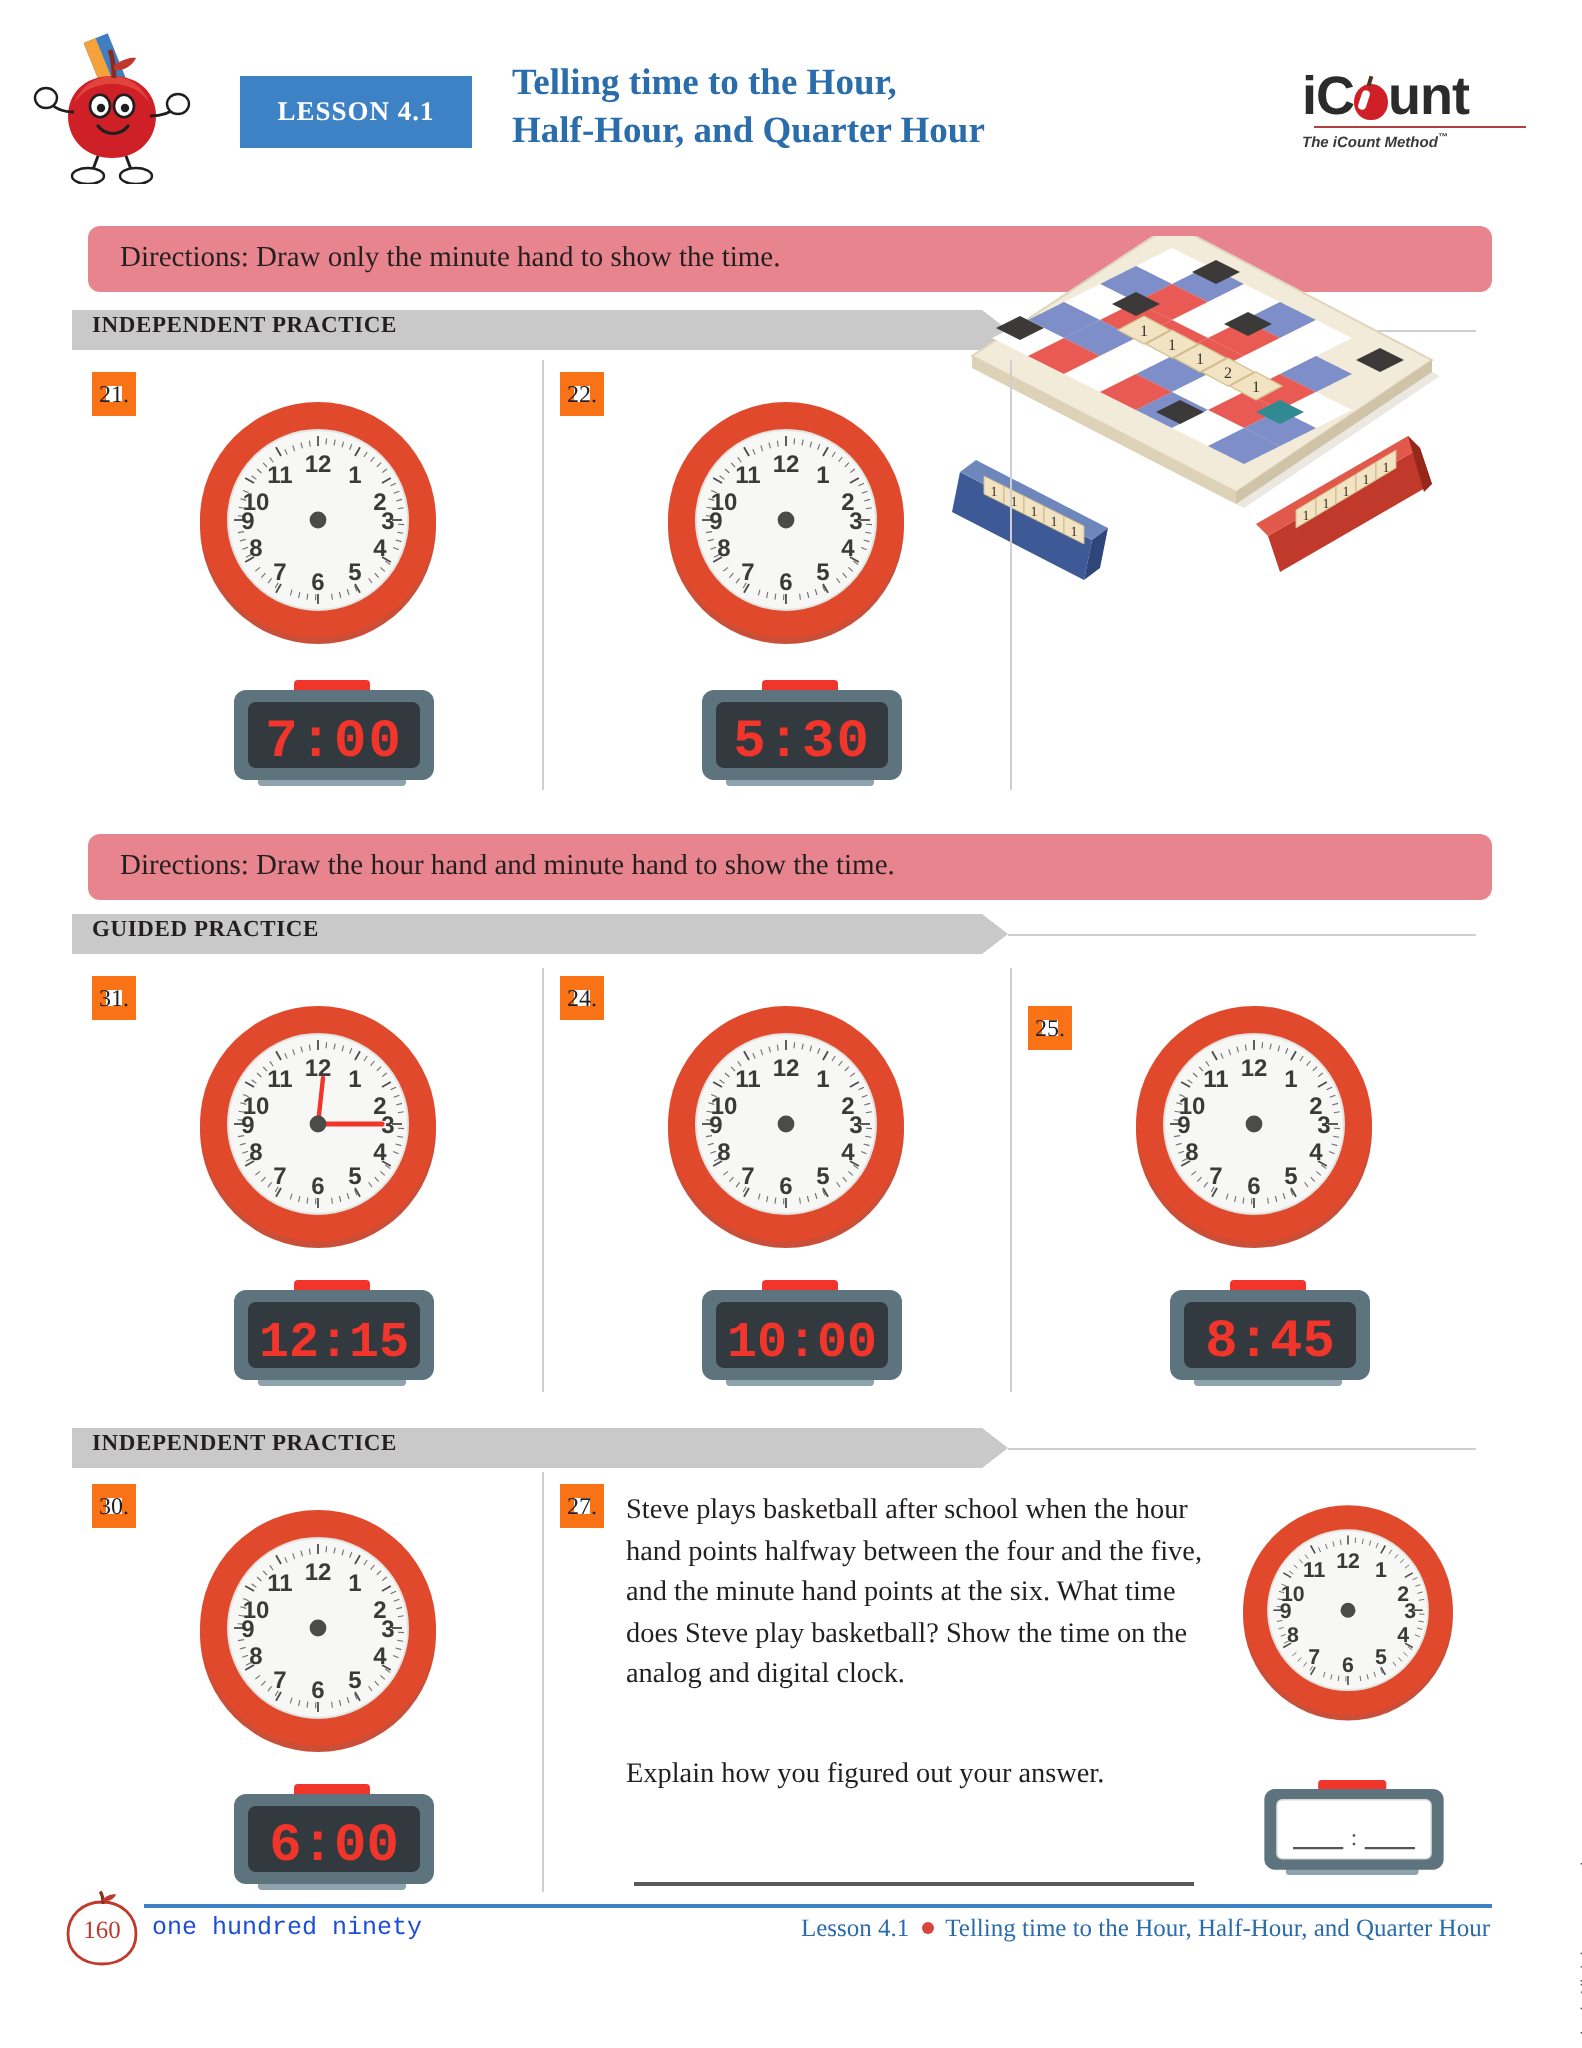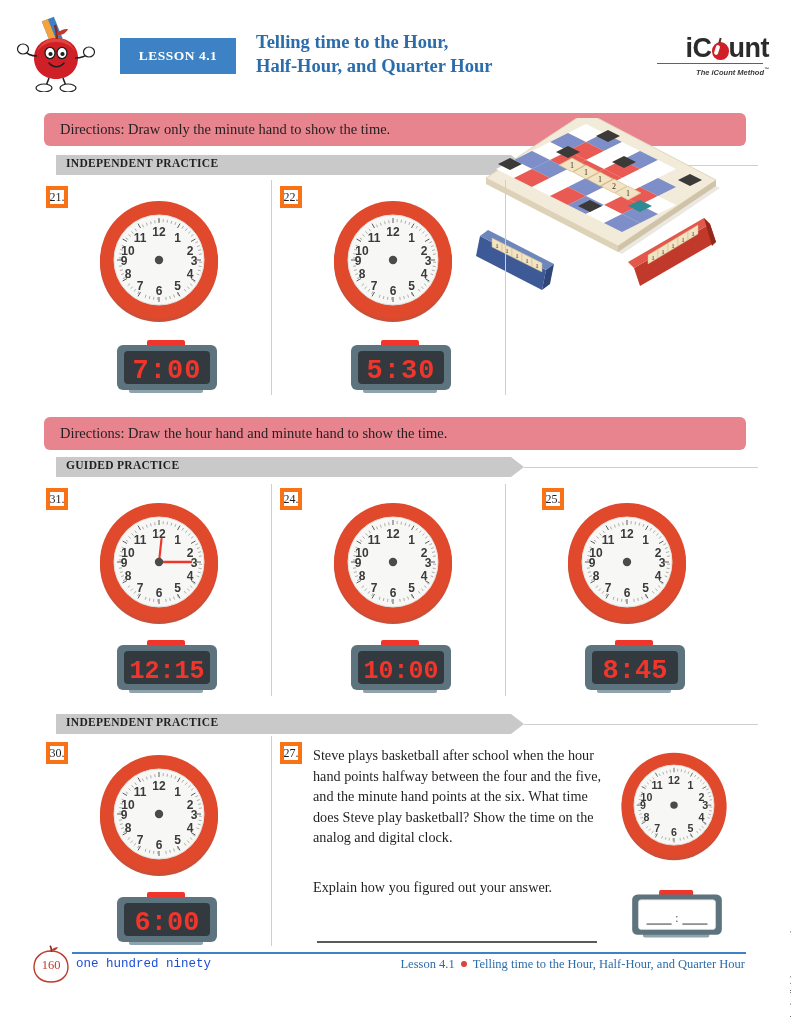--- a/index.html
+++ b/index.html
@@ -61,21 +61,21 @@
     font-family: "Liberation Serif", serif;
     font-weight: bold;
     font-size: 18.5px;
     line-height: 24px;
   }
   .brand {
     position: absolute;
     right: 22px;
     top: 34px;
     width: 118px;
-    text-align: right;
+    text-align: left;
   }
   .brand-word {
     font-family: "Liberation Sans", sans-serif;
     font-weight: bold;
     font-size: 27px;
     color: #2b2b2b;
     letter-spacing: -0.5px;
     line-height: 28px;
     position: relative;
     display: inline-block;
@@ -137,21 +137,21 @@
   }
   .dir-band span {
     margin-left: 16px;
     font-family: "Liberation Serif", serif;
     font-size: 14.5px;
     color: #231f20;
     text-align: right;
   }
   .section-band {
     position: absolute;
-    left: 56px;
+    left: 36px;
     height: 32px;
   }
   .section-band .band-body {
     position: absolute;
     left: 0; top: 0;
     height: 20px;
     background: #c9c9c9;
   }
   .section-band .band-arrow {
     position: absolute;
@@ -176,21 +176,21 @@
     font-size: 11.5px;
     letter-spacing: .3px;
     color: #231f20;
   }
 
   
   .qnum {
     position: absolute;
     width: 22px;
     height: 22px;
-    border: 4px solid #f97316;
+    border: 7px solid #f97316;
     background: #fff;
     font-family: "Liberation Serif", serif;
     font-size: 12px;
     color: #231f20;
     display: flex;
     align-items: center;
     justify-content: center;
     box-sizing: border-box;
   }
   .vdiv {
@@ -692,21 +692,21 @@
     <div class="band-rule" style="left:468px; width:234px;"></div>
     <div class="band-label">GUIDED PRACTICE</div>
   </div>
 
   <div class="qnum" style="left:46px; top:488px;">
       <span>31.</span>
     </div>
   <div class="qnum" style="left:280px; top:488px;">
       <span>24.</span>
     </div>
-  <div class="qnum" style="left:514px; top:488px;margin-left:28px;">
+  <div class="qnum" style="left:514px; top:503px;">
       <span>25.</span>
     </div>
   <div class="vdiv" style="left:271px; top:484px; height:212px;"></div>
   <div class="vdiv" style="left:505px; top:484px; height:212px;"></div>
 
   <div class="clock" style="left:96px; top:500px;">
     <svg width="126" height="126" viewBox="0 0 126 126">
       <circle cx="63" cy="65" r="59" fill="#c43c22" opacity="0.9"></circle>
       <circle cx="63" cy="62" r="59" fill="#e0492b"></circle>
       <circle cx="63" cy="62" r="45" fill="#f7f7f5"></circle>

